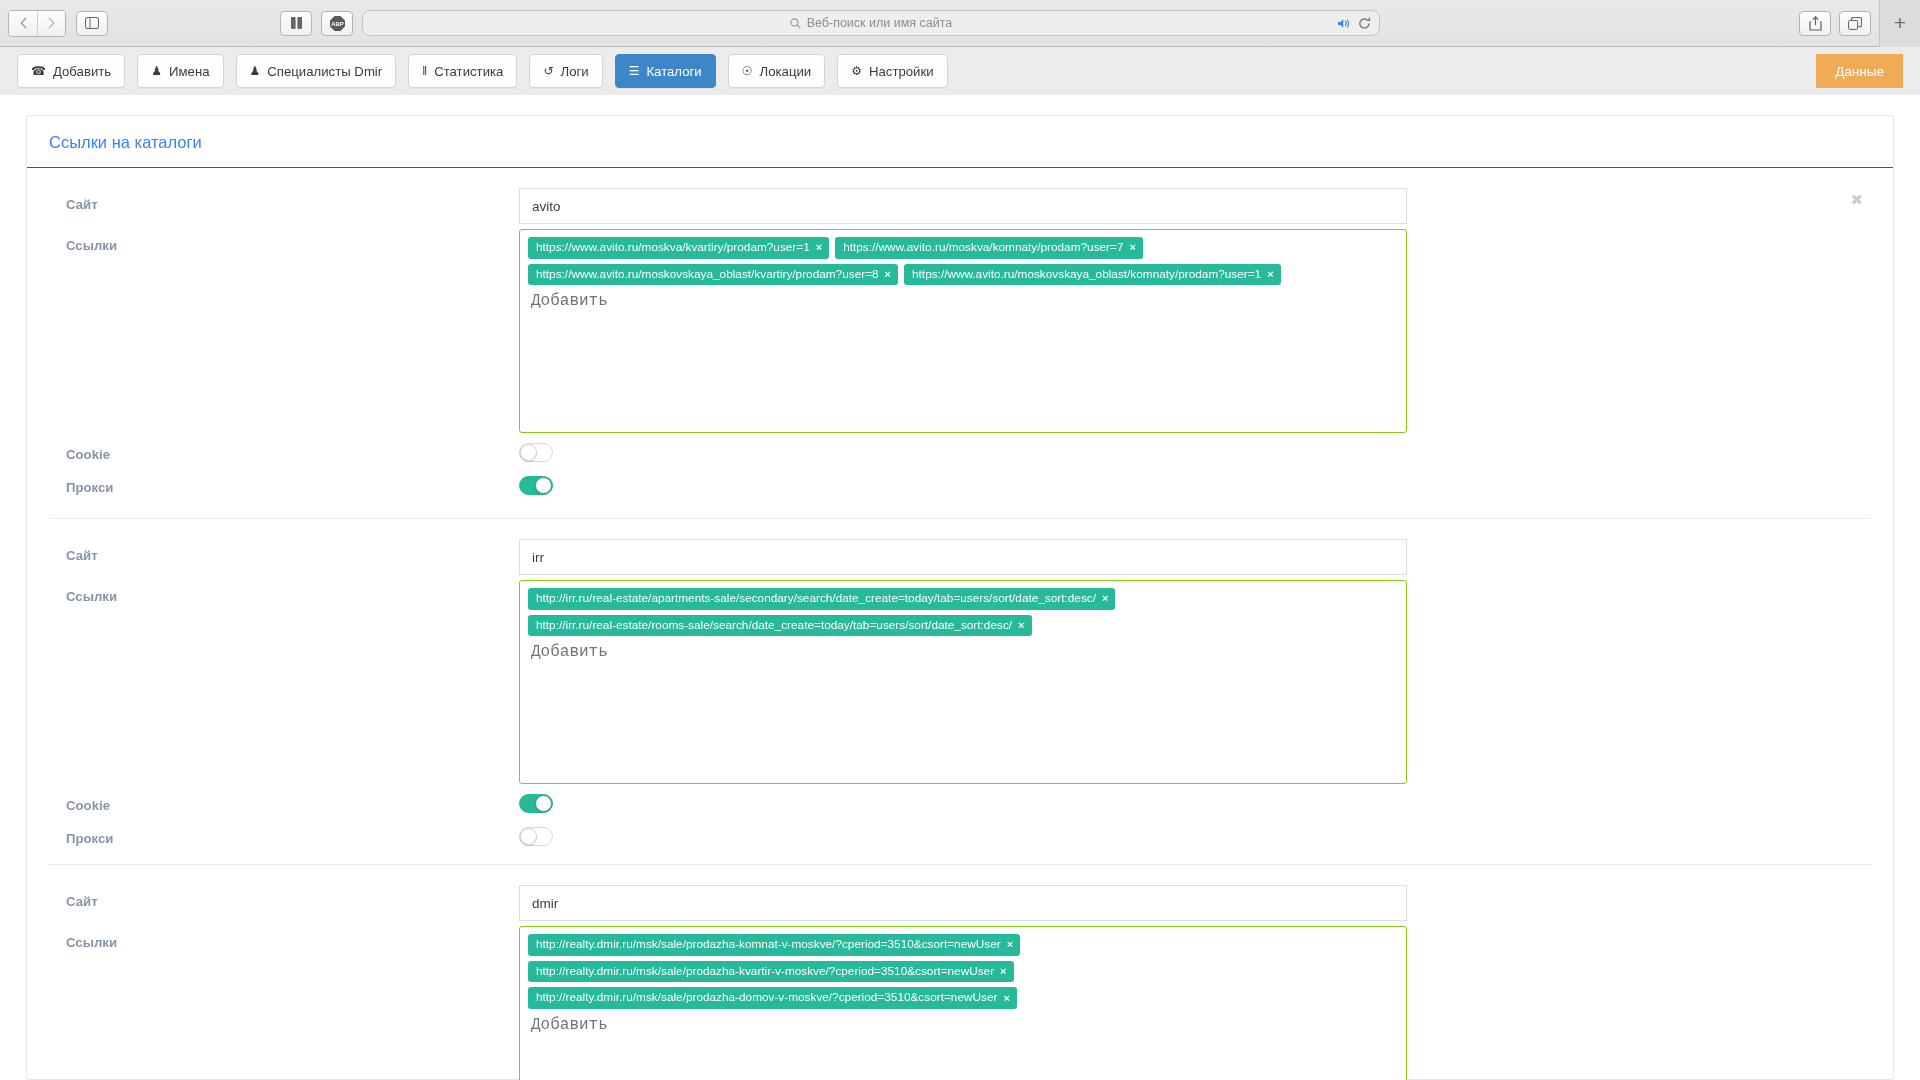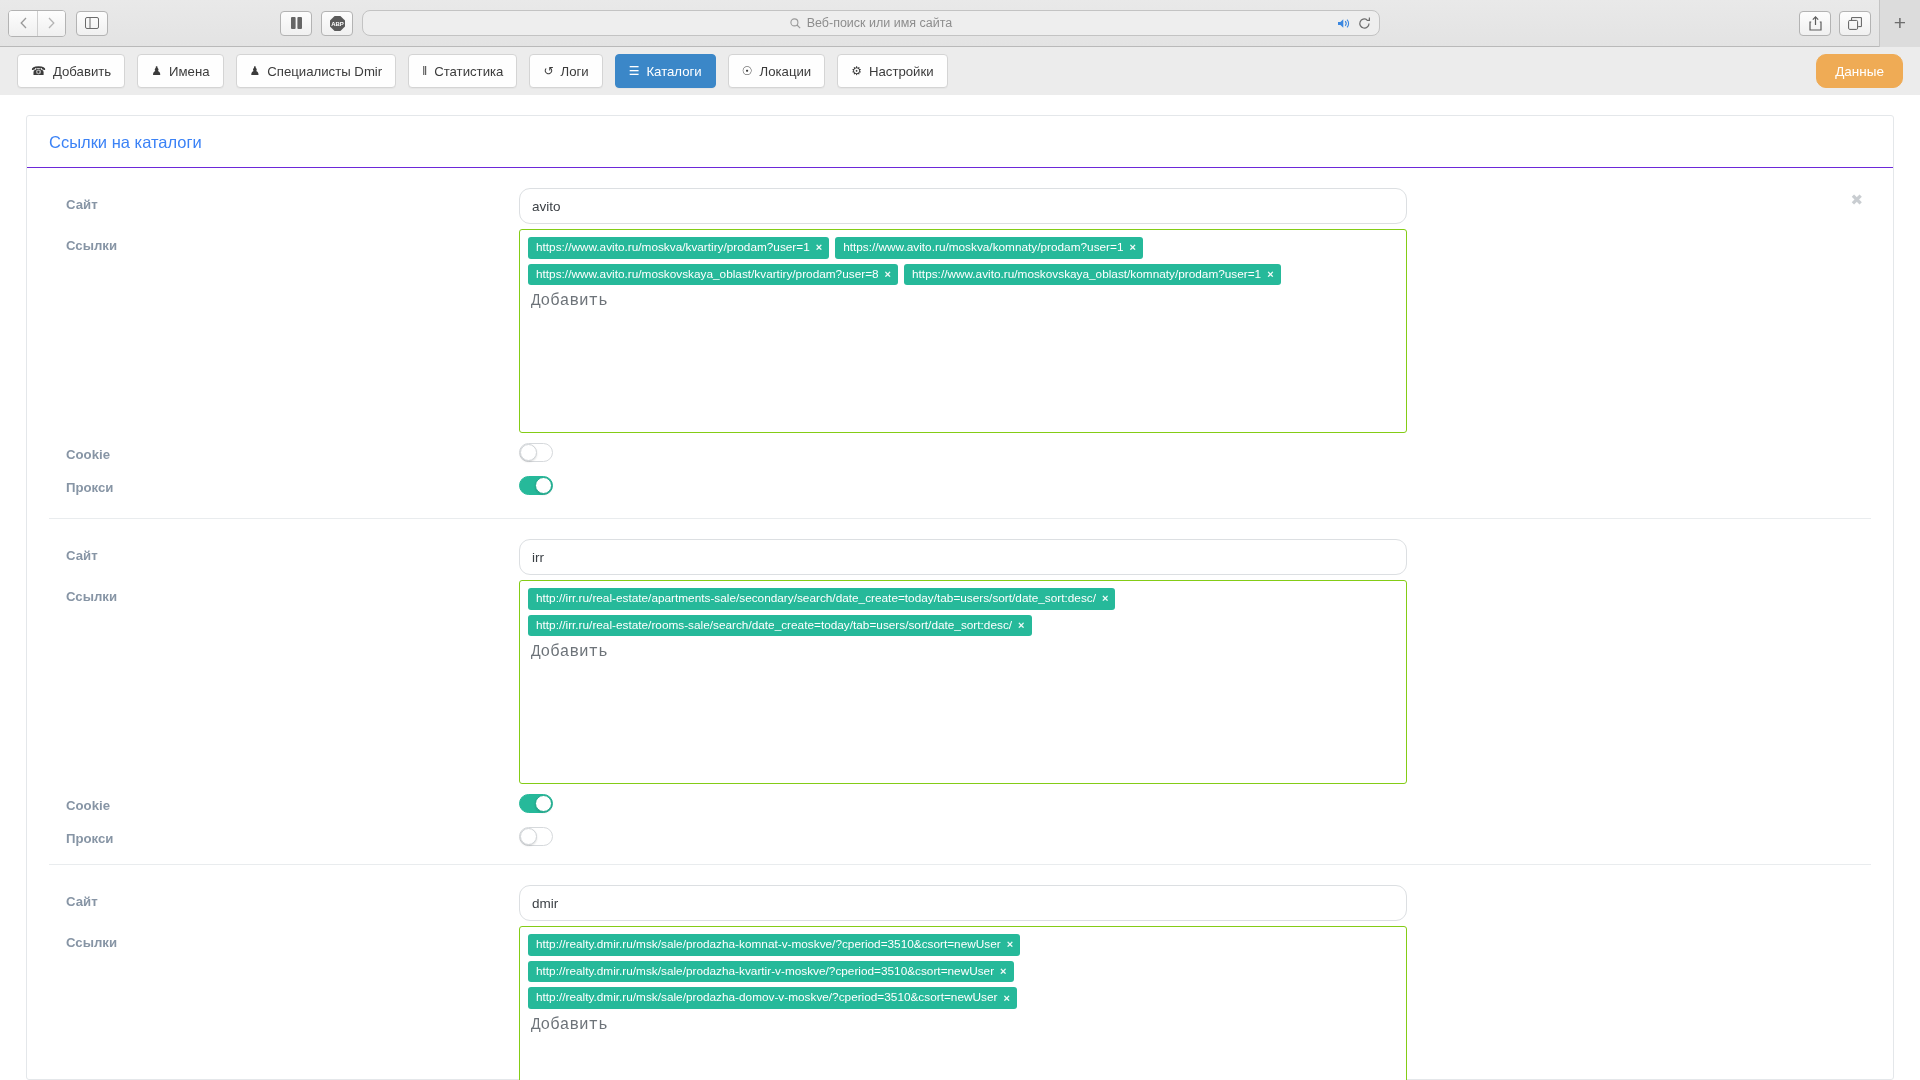--- a/index.html
+++ b/index.html
@@ -117,21 +117,21 @@
     color: #ffffff;
   }
   .tab .ico { font-size: 12px; line-height: 1; display:inline-block; }
   .data-btn {
     position: absolute;
     right: 17px;
     height: 34px;
     padding: 0 18px;
     background: #efab55;
     border: 1px solid #efab55;
-    border-radius: 10px;
+    border-radius: 0;
     color: #ffffff;
     font-size: 13.5px;
     display: flex; align-items: center;
   }
 
   
   .page {
     background: #ffffff;
     height: calc(1080px - 47px - 48px);
     overflow: hidden;
@@ -169,21 +169,21 @@
     font-weight: bold;
     color: #8795a5;
     flex: none;
   }
   .fctl { flex: 1; max-width: 888px; }
 
   .text-input {
     width: 100%;
     height: 36px;
     border: 1px solid #dcdfe2;
-    border-radius: 11px;
+    border-radius: 0;
     padding: 0 12px;
     font-size: 13.5px;
     color: #3a3f44;
     background: #fff;
     font-family: inherit;
     outline: none;
   }
 
   .tagbox {
     width: 100%;
@@ -384,21 +384,21 @@
           </div>
           <div class="frow">
             <div class="flabel">Ссылки</div>
             <div class="fctl">
               <div class="tagbox"><div class="taglist">
                   <span class="tag">
                     <span>https://www.avito.ru/moskva/kvartiry/prodam?user=1</span>
                     <span class="x">×</span>
                   </span>
                   <span class="tag">
-                    <span>https://www.avito.ru/moskva/komnaty/prodam?user=1</span>
+                    <span>https://www.avito.ru/moskva/komnaty/prodam?user=7</span>
                     <span class="x">×</span>
                   </span>
                   <span class="tag">
                     <span>https://www.avito.ru/moskovskaya_oblast/kvartiry/prodam?user=8</span>
                     <span class="x">×</span>
                   </span>
                   <span class="tag">
                     <span>https://www.avito.ru/moskovskaya_oblast/komnaty/prodam?user=1</span>
                     <span class="x">×</span>
                   </span>

